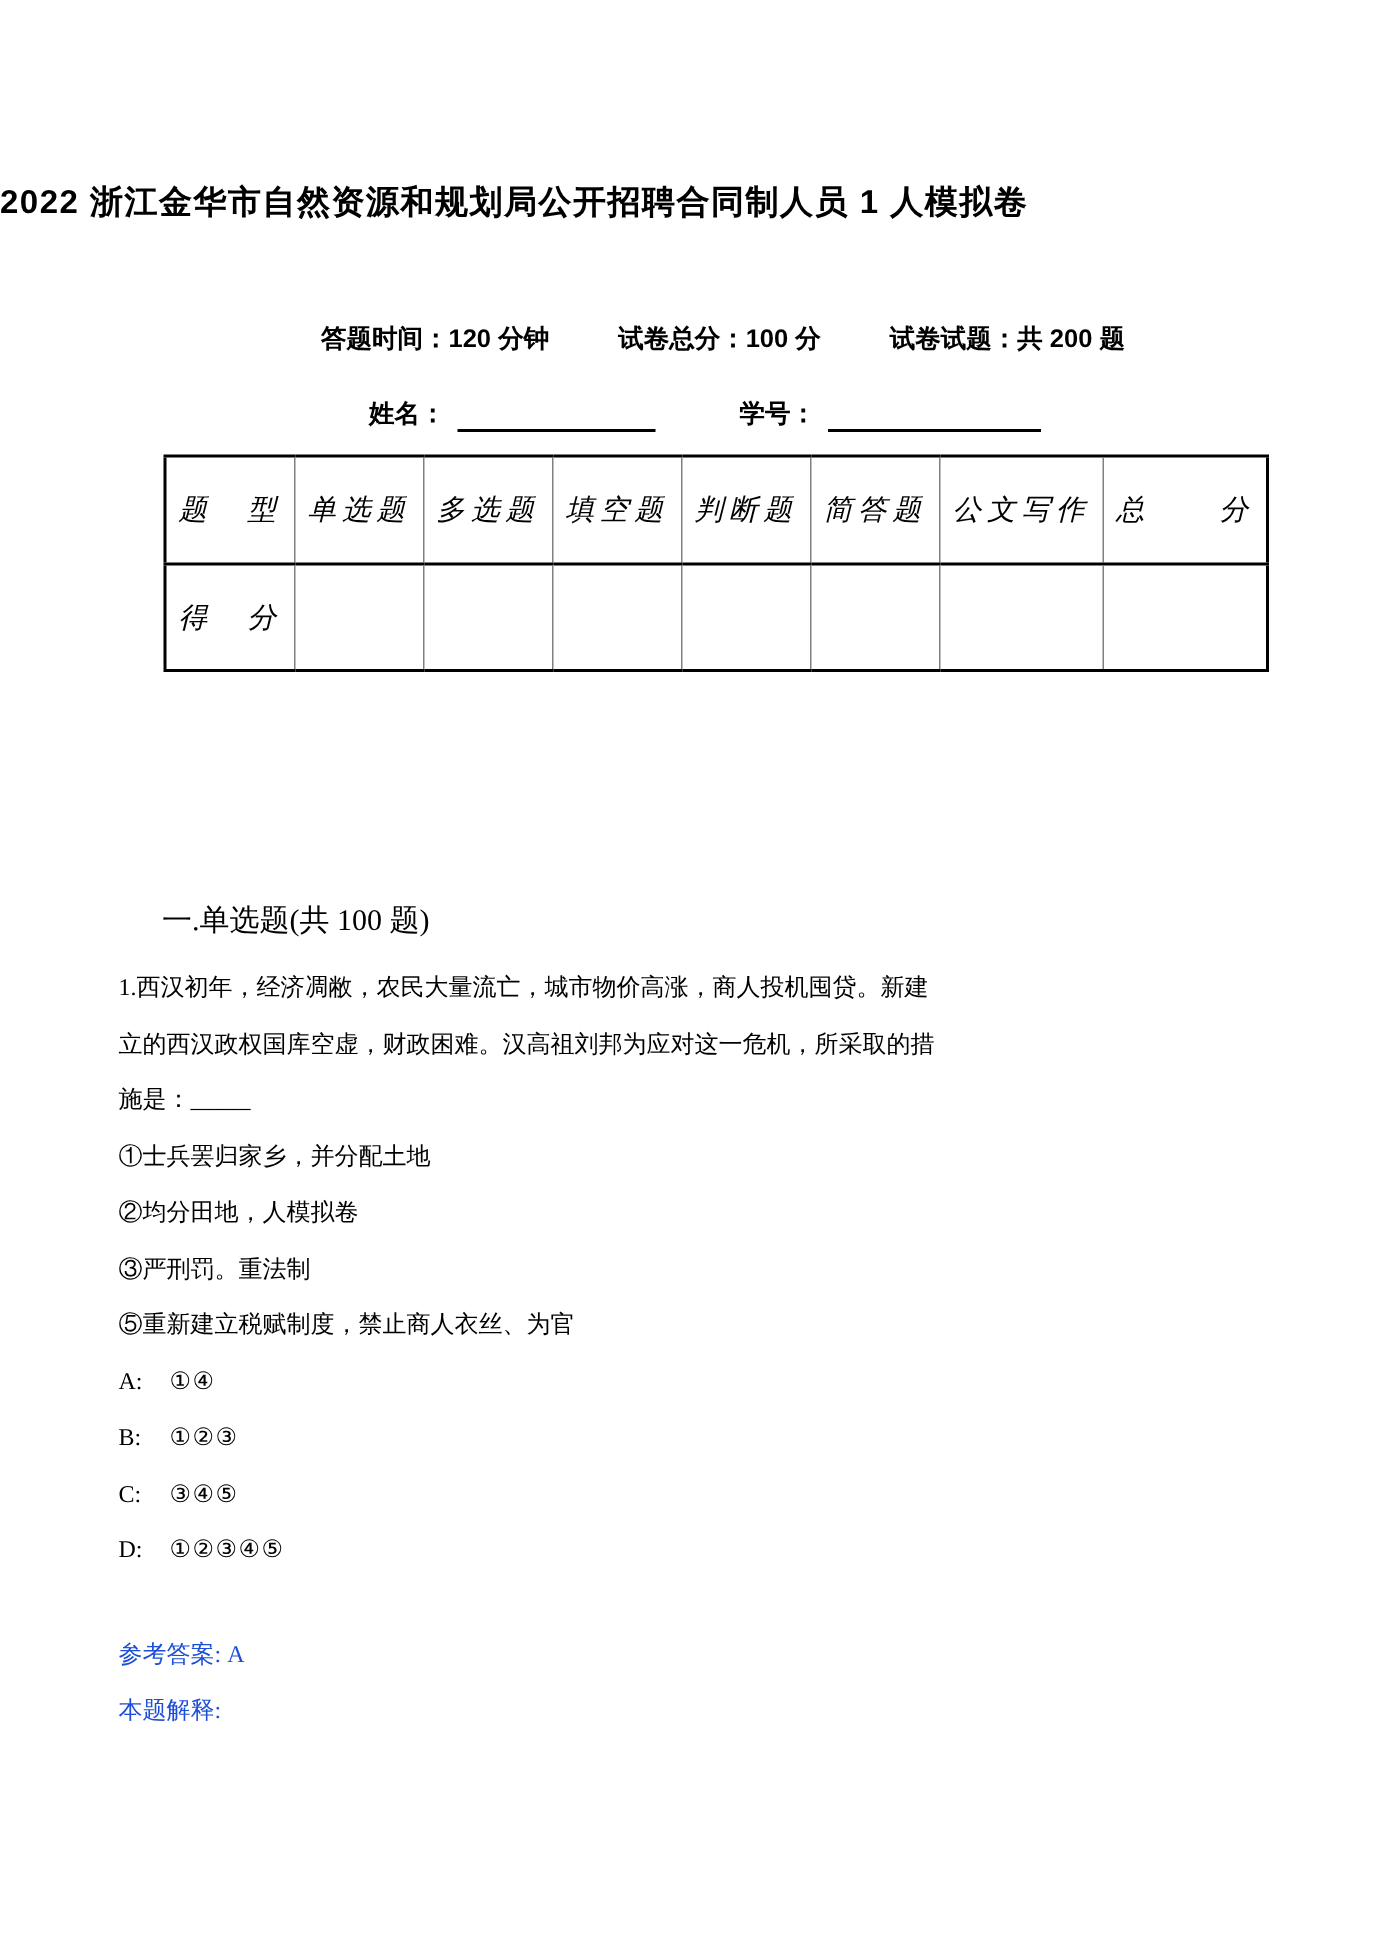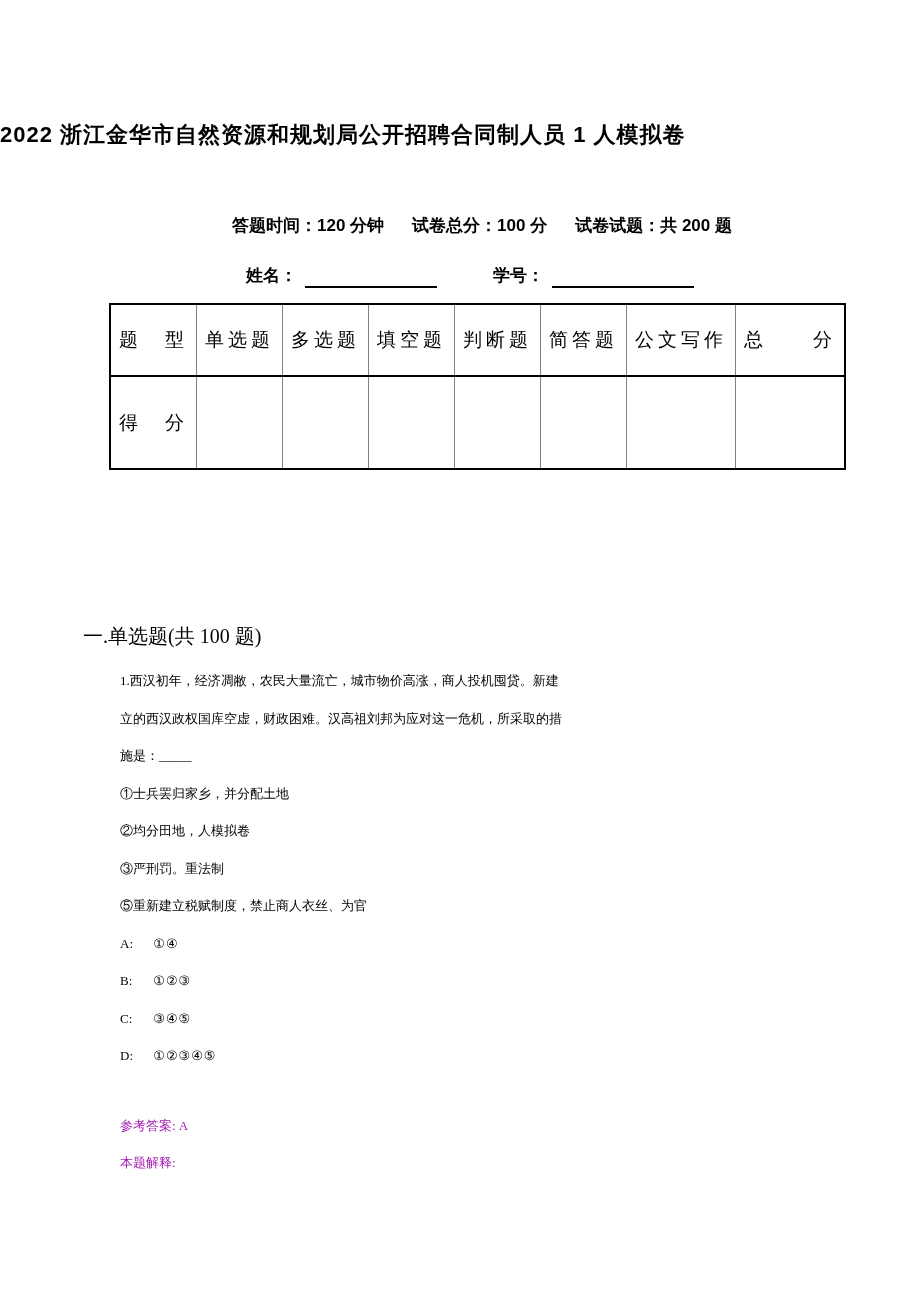--- a/index.html
+++ b/index.html
@@ -20,21 +20,21 @@
     font-family: "Liberation Sans", "DejaVu Sans", sans-serif;
     font-size: 22px;
     font-weight: bold;
     line-height: 30px;
     letter-spacing: 1px;
   }
   .exam-info {
     margin-top: 64px;
     display: flex;
     justify-content: center;
-    gap: 28px;
+    gap: 46px;
     font-family: "Liberation Sans", "DejaVu Sans", sans-serif;
     font-size: 17px;
     font-weight: bold;
     line-height: 24px;
     padding-left: 44px;
   }
   .identity-line {
     margin-top: 26px;
     display: flex;
     justify-content: center;
@@ -67,41 +67,42 @@
     border-left: 1px solid #808080;
     border-right: 1px solid #808080;
     border-top: 2px solid #000;
     border-bottom: 2px solid #000;
     text-align: left;
     vertical-align: middle;
     padding: 0 8px;
     letter-spacing: 4px;
     white-space: nowrap;
     overflow: hidden;
+    font-style: italic;
   }
   .score-table tr.header-row td { height: 72px; }
-  .score-table tr.score-row  td { height: 93px; }
+  .score-table tr.score-row  td { height: 71px; }
 
   .section-heading {
-    margin-left: 83px;
+    margin-left: 108px;
     margin-top: 153px;
     font-size: 20px;
     line-height: 26px;
   }
   .question-block {
-    margin-left: 120px;
+    margin-left: 79px;
     margin-top: 13px;
     width: 650px;
-    font-size: 13px;
+    font-size: 16px;
     line-height: 37.5px;
   }
   .q-line { white-space: nowrap; }
   .choice-row .choice-label { display: inline-block; min-width: 20px; }
   .choice-row .choice-value { margin-left: 10px; letter-spacing: 1px; }
-  .red { color: #a21caf; }
+  .red { color: #1d4ed8; }
   .answer-line { margin-top: 32px; }
 </style>
 </head>
 <body>
 
 <div class="page">
 
   <div class="doc-title">2022 浙江金华市自然资源和规划局公开招聘合同制人员 1 人模拟卷</div>
 
   <div class="exam-info">

